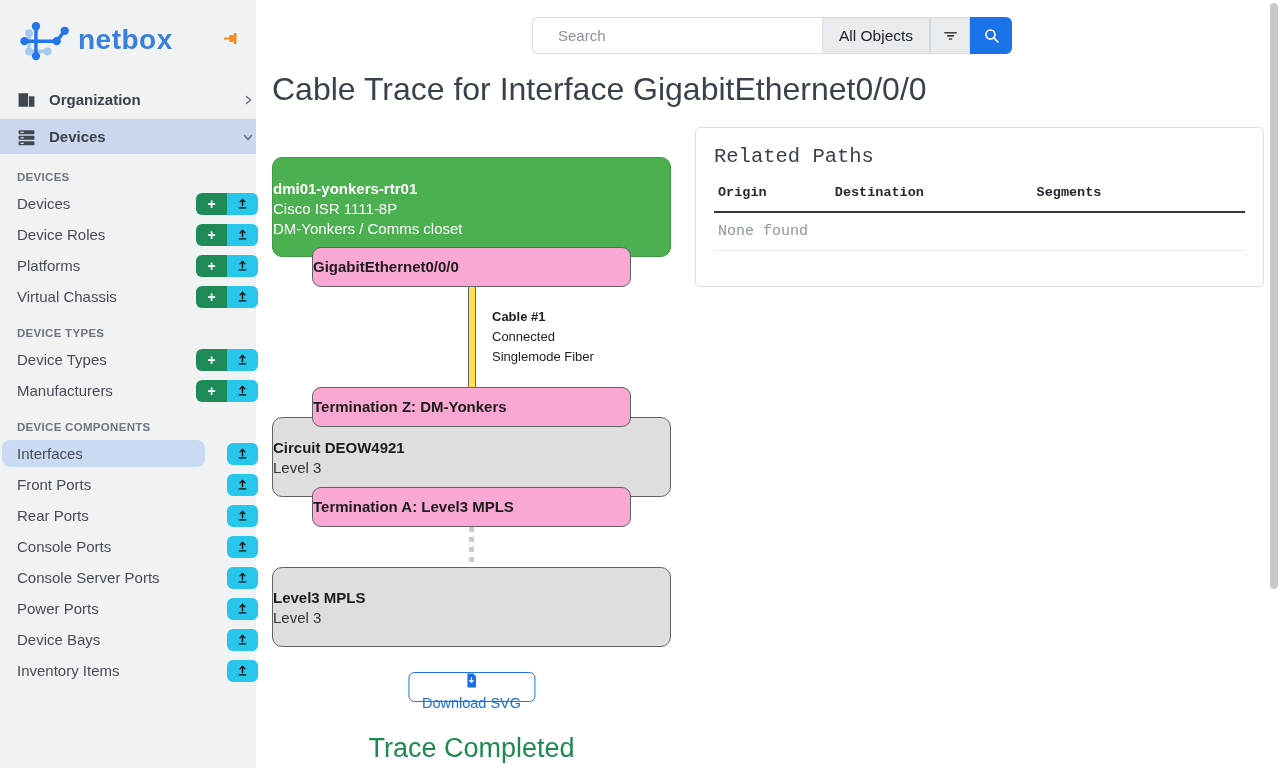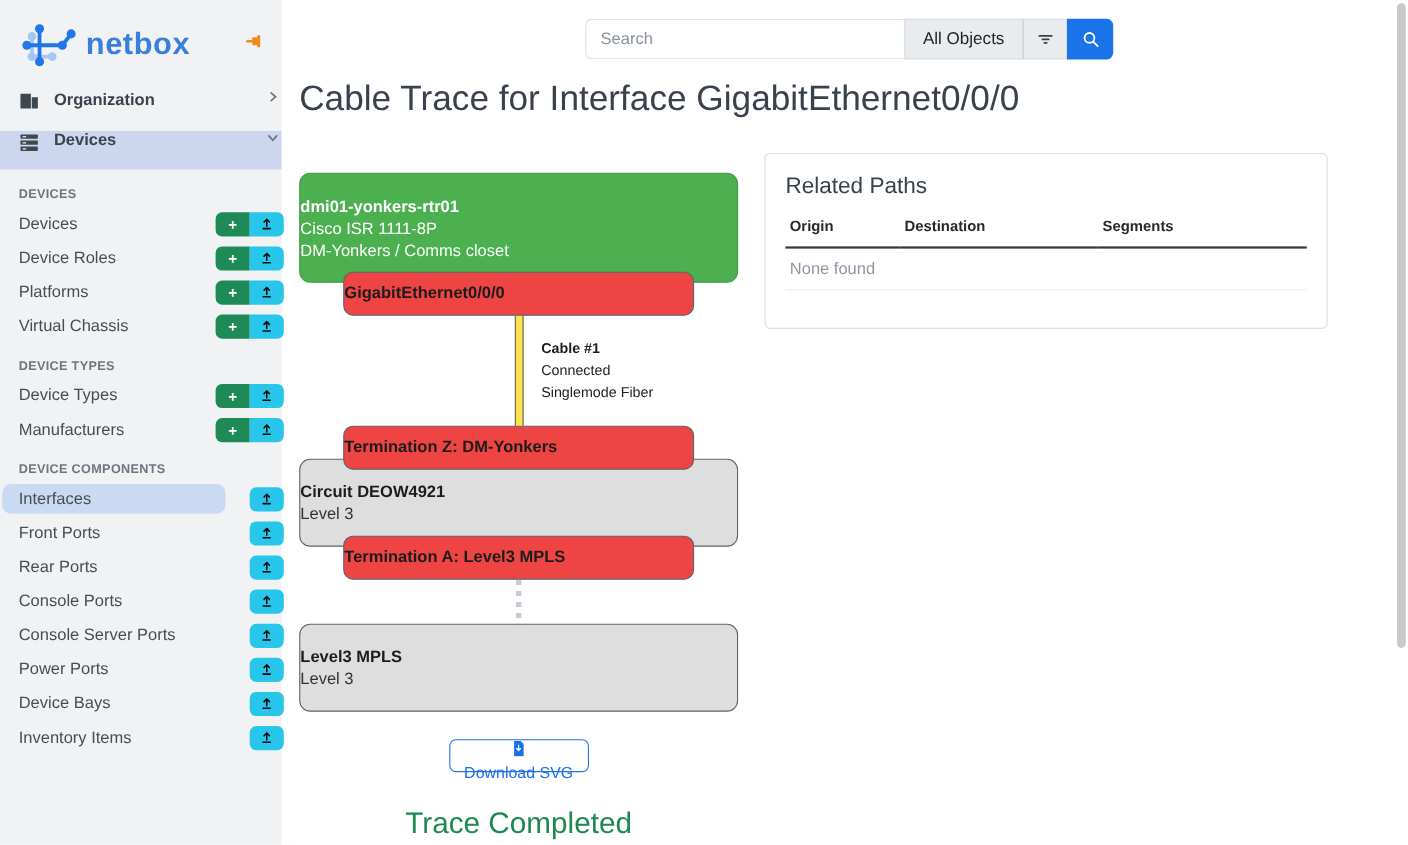--- a/index.html
+++ b/index.html
@@ -6,21 +6,21 @@
   html,body { width:1280px; height:768px; overflow:hidden;
     font-family:"Liberation Sans","DejaVu Sans",sans-serif; background:#fff; }
 
   
   .sidebar { position:absolute; left:0; top:0; bottom:0; width:269px;
     background:#f1f2f4; border-right:1px solid #e4e6e9; }
   .brand { height:80px; display:flex; align-items:center; padding:0 26px 0 18px; }
   .brand-text { font-size:28px; font-weight:700; color:#3a7fdb; letter-spacing:.5px; margin-left:8px; }
   .pin { margin-left:auto; cursor:pointer; }
   .nav-item { height:35px; margin:2px 0; padding:0 14px 0 17px; display:flex;
-    align-items:flex-start; gap:13px; font-size:15px; font-weight:600; color:#3a424c; cursor:pointer; }
+    align-items:center; gap:13px; font-size:15px; font-weight:600; color:#3a424c; cursor:pointer; }
   .nav-item .chev { margin-left:auto; color:#6a727c; display:flex; }
   .nav-item.active { background:#ccd7ef; }
   .nav-icon { color:#3f474f; display:flex; }
   .sec-header { padding:15px 17px 5px; font-size:11.5px; font-weight:700;
     color:#6d757f; letter-spacing:.3px; }
   .side-item { position:relative; height:31px; display:flex; align-items:center;
     padding:0 10px 0 17px; font-size:15px; color:#464d55; cursor:pointer; }
   .side-item .lbl { position:relative; z-index:1; }
   .active-bg { position:absolute; left:2px; top:2px; bottom:2px; width:203px;
     background:#cbdaf3; border-radius:8px; z-index:0; }
@@ -29,41 +29,41 @@
     border:none; border-radius:6px 0 0 6px; font-size:14px; font-weight:700;
     display:flex; align-items:center; justify-content:center; cursor:pointer; }
   .btn-import { width:31px; height:22px; background:#27c6ea; border:none;
     border-radius:0 6px 6px 0; display:flex; align-items:center; justify-content:center; cursor:pointer; }
   .btn-import.solo { border-radius:6px; }
 
   
   .main { position:absolute; left:256px; top:0; right:0; bottom:0; background:#fff; }
   .search-wrap { position:absolute; left:276px; top:17px; height:37px; display:flex; }
   .search-input { width:290px; height:37px; border:1px solid #d9dde1; border-right:none;
-    border-radius:6px 0 0 6px; padding:0 13px; font-size:15px; color:#212529; outline:none; }
+    border-radius:6px 0 0 6px; padding:0 25px; font-size:15px; color:#212529; outline:none; }
   .search-input::placeholder { color:#8a929c; }
   .scope-btn { height:37px; padding:0 16px; background:#e9ecef; border:1px solid #d9dde1;
     font-size:15.5px; color:#212529; display:flex; align-items:center; cursor:pointer; }
   .filter-btn { width:40px; height:37px; background:#e9ecef; border:1px solid #d9dde1;
     border-left:1px solid #ced3d8; display:flex; align-items:center; justify-content:center; cursor:pointer; }
   .search-btn { width:42px; height:37px; background:#1a73e8; border:none;
     border-radius:0 6px 6px 0; display:flex; align-items:center; justify-content:center; cursor:pointer; }
   .user-btn { position:absolute; left:894px; top:17px; height:37px; padding:0 14px;
     background:#fff; border:1px solid #8f99a4; border-radius:8px; display:flex;
     align-items:center; gap:8px; font-size:15.5px; color:#49505a; cursor:pointer; }
   .page-title { position:absolute; left:16px; top:71px; font-size:32px;
     font-weight:400; color:#39424c; }
 
   
   .trace { position:absolute; left:16px; top:157px; width:399px; height:600px; }
   .t-box { position:absolute; border-radius:10px; text-align:left; font-size:15px; }
   .device-box { left:0; top:0; width:399px; height:100px; background:#4caf50;
     border:1px solid #419a45; color:#fff; padding-top:21px; line-height:20px; }
   .device-box .nm { font-weight:700; }
-  .port-box { width:319px; height:40px; background:#ef4444; border:1px solid #5f6368;
+  .port-box { width:319px; height:40px; background:#f9a8d4; border:1px solid #5f6368;
     border-radius:9px; font-weight:700; color:#1c1c1c; line-height:38px; z-index:2; }
   .iface-box { left:40px; top:90px; }
   .termz-box { left:40px; top:230px; }
   .terma-box { left:40px; top:330px; }
   .gray-box { left:0; width:399px; height:80px; background:#dedede;
     border:1px solid #5f6368; padding-top:20px; line-height:20px; color:#333; z-index:1; }
   .gray-box .nm { font-weight:700; color:#1c1c1c; }
   .circuit-box { top:260px; }
   .pnet-box { top:410px; }
   .cable-line { position:absolute; left:196px; top:130px; width:8px; height:100px;
@@ -74,22 +74,22 @@
   .dash-line { position:absolute; left:197px; top:370px; width:5px; height:42px;
     background:repeating-linear-gradient(to bottom,#c6ccd3 0 5px,transparent 5px 10px); }
   .dl-btn { position:absolute; top:515px; left:50%; transform:translateX(-50%);
     height:30px; padding:0 13px; background:#fff; border:1px solid #1a73e8;
     border-radius:6px; color:#1a6fe8; font-size:14.5px; display:flex;
     align-items:center; gap:7px; cursor:pointer; white-space:nowrap;flex-direction:column; }
   .trace-status { position:absolute; top:576px; width:100%; text-align:center;
     font-size:27px; color:#1e8a52; }
 
   
-  .card { position:absolute; left:439px; top:139px; width:512px; height:160px;
-    background:#fff; border:1px solid #dcdfe3; border-radius:5px; }
+  .card { position:absolute; left:439px; top:127px; width:569px; height:160px;
+    background:#fff; border:1px solid #dcdfe3; border-radius:5px;font-family:Liberation Mono, monospace; }
   .card-title { margin:17px 18px 6px; font-size:20.5px; font-weight:400; color:#39424c; }
   .rp-table { width:calc(100% - 36px); margin:0 18px; border-collapse:collapse; }
   .rp-table th { text-align:left; font-size:13.5px; font-weight:700; color:#24292e;
     padding:11px 4px; border-bottom:2px solid #33383d; }
   .rp-table th:nth-child(1){ width:22%; } .rp-table th:nth-child(2){ width:38%;margin-left:16px; }
   .rp-table td { font-size:15px; color:#8d959f; padding:10px 4px;
     border-bottom:1px solid #e9ebed; }
 
   .scroll-thumb { position:absolute; right:2px; top:3px; width:8px; height:586px;
     background:#c7c9cb; border-radius:4px; }

